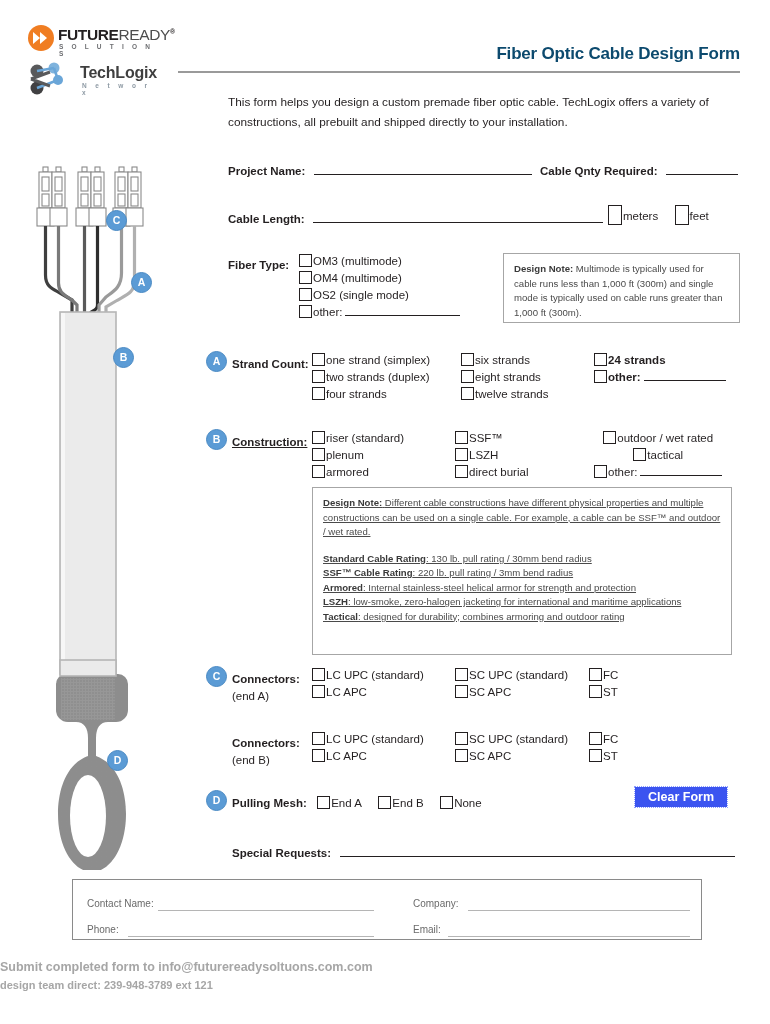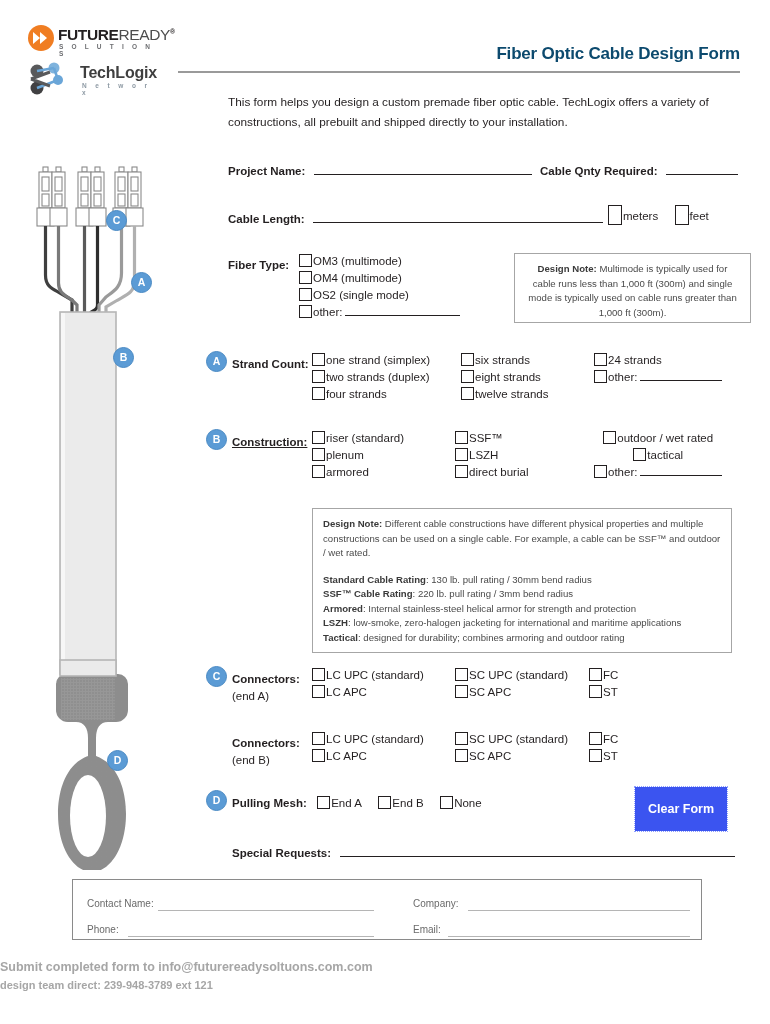--- a/index.html
+++ b/index.html
@@ -96,21 +96,21 @@
   }
   .note-box b { color:#3a3a3a; }
 
   .clear-btn {
     position:absolute;
     background:#3b54f0; color:#ffffff;
     font-size:12.5px; font-weight:700;
     text-align:center;
     border:1px solid #3b54f0;
     outline:1px dotted #8ea0ff;
-    padding:14px 0;
+    padding:2px 0;
     cursor:pointer;
   }
 
   .contact-box {
     position:absolute; left:72px; top:879px;
     width:630px; height:61px;
     border:1px solid #8a8a8a;
   }
   .contact-lbl { position:absolute; font-size:10px; color:#6a6a6a; }
   .contact-line { position:absolute; border-bottom:1px solid #b5b5b5; height:1px; }
@@ -256,40 +256,40 @@
 <div class="row" style="left:228px; top:255px;">
   <span class="lbl-bold">Fiber Type:</span>
 </div>
 <div class="row" style="left:299px; top:253px;">
   <div class="opt"><span class="cbx"></span><span>OM3 (multimode)</span></div>
   <div class="opt"><span class="cbx"></span><span>OM4 (multimode)</span></div>
   <div class="opt"><span class="cbx"></span><span>OS2 (single mode)</span></div>
   <div class="opt"><span class="cbx"></span><span>other:</span><span class="dashline" style="width:115px; margin-left:3px;"></span></div>
 </div>
 
-<div class="note-box" style="left:514px; top:253px; width:237px; height:70px;text-align:center;">
+<div class="note-box" style="left:503px; top:253px; width:237px; height:70px;">
   <b>Design Note:</b>
   <span>Multimode is typically used for cable runs less than 1,000 ft (300m) and single mode is typically used on cable runs greater than 1,000 ft (300m).</span>
 </div>
 
 <div class="marker" style="left:206px; top:351px;">A</div>
 <div class="row" style="left:232px; top:354px;">
   <span class="lbl-bold">Strand Count:</span>
 </div>
 <div class="row" style="left:312px; top:352px;">
   <div class="opt"><span class="cbx"></span><span>one strand (simplex)</span></div>
   <div class="opt"><span class="cbx"></span><span>two strands (duplex)</span></div>
   <div class="opt"><span class="cbx"></span><span>four strands</span></div>
 </div>
 <div class="row" style="left:461px; top:352px;">
   <div class="opt"><span class="cbx"></span><span>six strands</span></div>
   <div class="opt"><span class="cbx"></span><span>eight strands</span></div>
   <div class="opt"><span class="cbx"></span><span>twelve strands</span></div>
 </div>
-<div class="row" style="left:594px; top:352px;">
+<div class="row" style="left:594px; top:352px;font-weight:bold;">
   <div class="opt"><span class="cbx"></span><span>24 strands</span></div>
   <div class="opt"><span class="cbx"></span><span>other:</span><span class="dashline" style="width:82px; margin-left:3px;"></span></div>
 </div>
 
 <div class="marker" style="left:206px; top:429px;">B</div>
 <div class="row" style="left:232px; top:432px;text-decoration:underline;">
   <span class="lbl-bold">Construction:</span>
 </div>
 <div class="row" style="left:312px; top:430px;">
   <div class="opt"><span class="cbx"></span><span>riser (standard)</span></div>
@@ -300,21 +300,21 @@
   <div class="opt"><span class="cbx"></span><span>SSF™</span></div>
   <div class="opt"><span class="cbx"></span><span>LSZH</span></div>
   <div class="opt"><span class="cbx"></span><span>direct burial</span></div>
 </div>
 <div class="row" style="left:594px; top:430px;text-align:center;">
   <div class="opt"><span class="cbx"></span><span>outdoor / wet rated</span></div>
   <div class="opt"><span class="cbx"></span><span>tactical</span></div>
   <div class="opt"><span class="cbx"></span><span>other:</span><span class="dashline" style="width:82px; margin-left:3px;"></span></div>
 </div>
 
-<div class="note-box" style="left:312px; top:508px; width:420px; height:145px;">
+<div class="note-box" style="left:312px; top:487px; width:420px; height:168px;text-decoration:underline;">
   <div style="margin-bottom:12px;">
     <b>Design Note:</b>
     <span>Different cable constructions have different physical properties and multiple constructions can be used on a single cable. For example, a cable can be SSF™ and outdoor / wet rated.</span>
   </div>
   <div><b>Standard Cable Rating</b><span>: 130 lb. pull rating / 30mm bend radius</span></div>
   <div><b>SSF™ Cable Rating</b><span>: 220 lb. pull rating / 3mm bend radius</span></div>
   <div><b>Armored</b><span>: Internal stainless-steel helical armor for strength and protection</span></div>
   <div><b>LSZH</b><span>: low-smoke, zero-halogen jacketing for international and maritime applications</span></div>
   <div><b>Tactical</b><span>: designed for durability; combines armoring and outdoor rating</span></div>
 </div>

